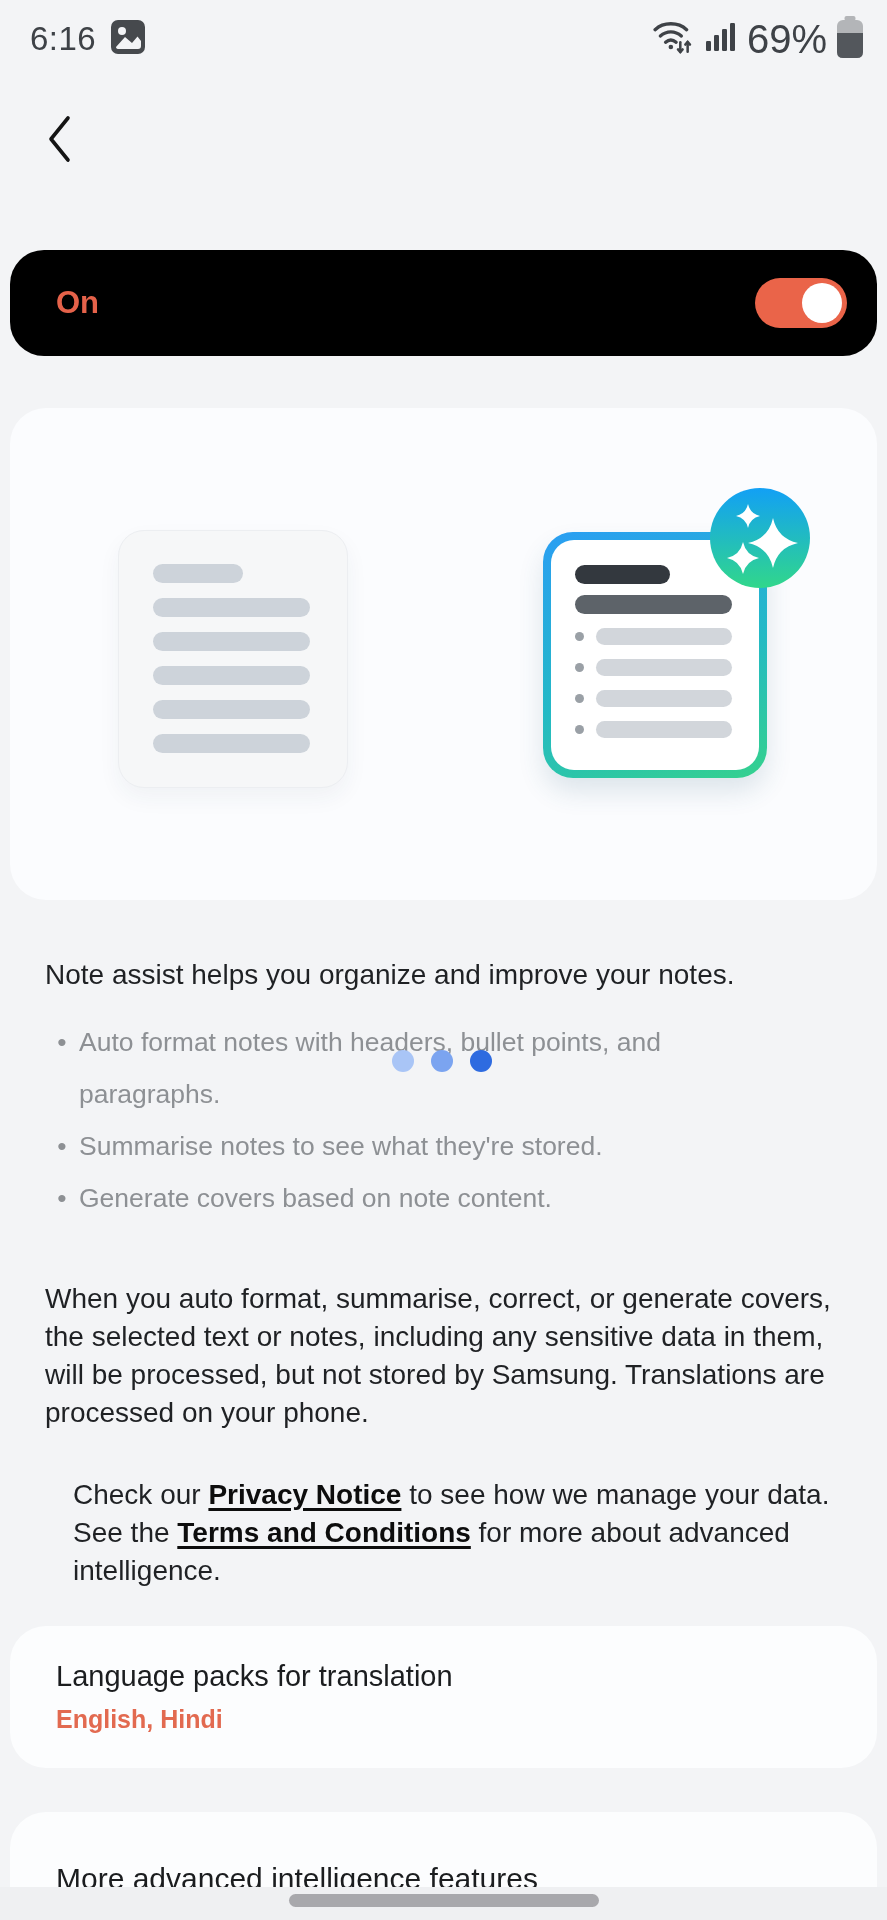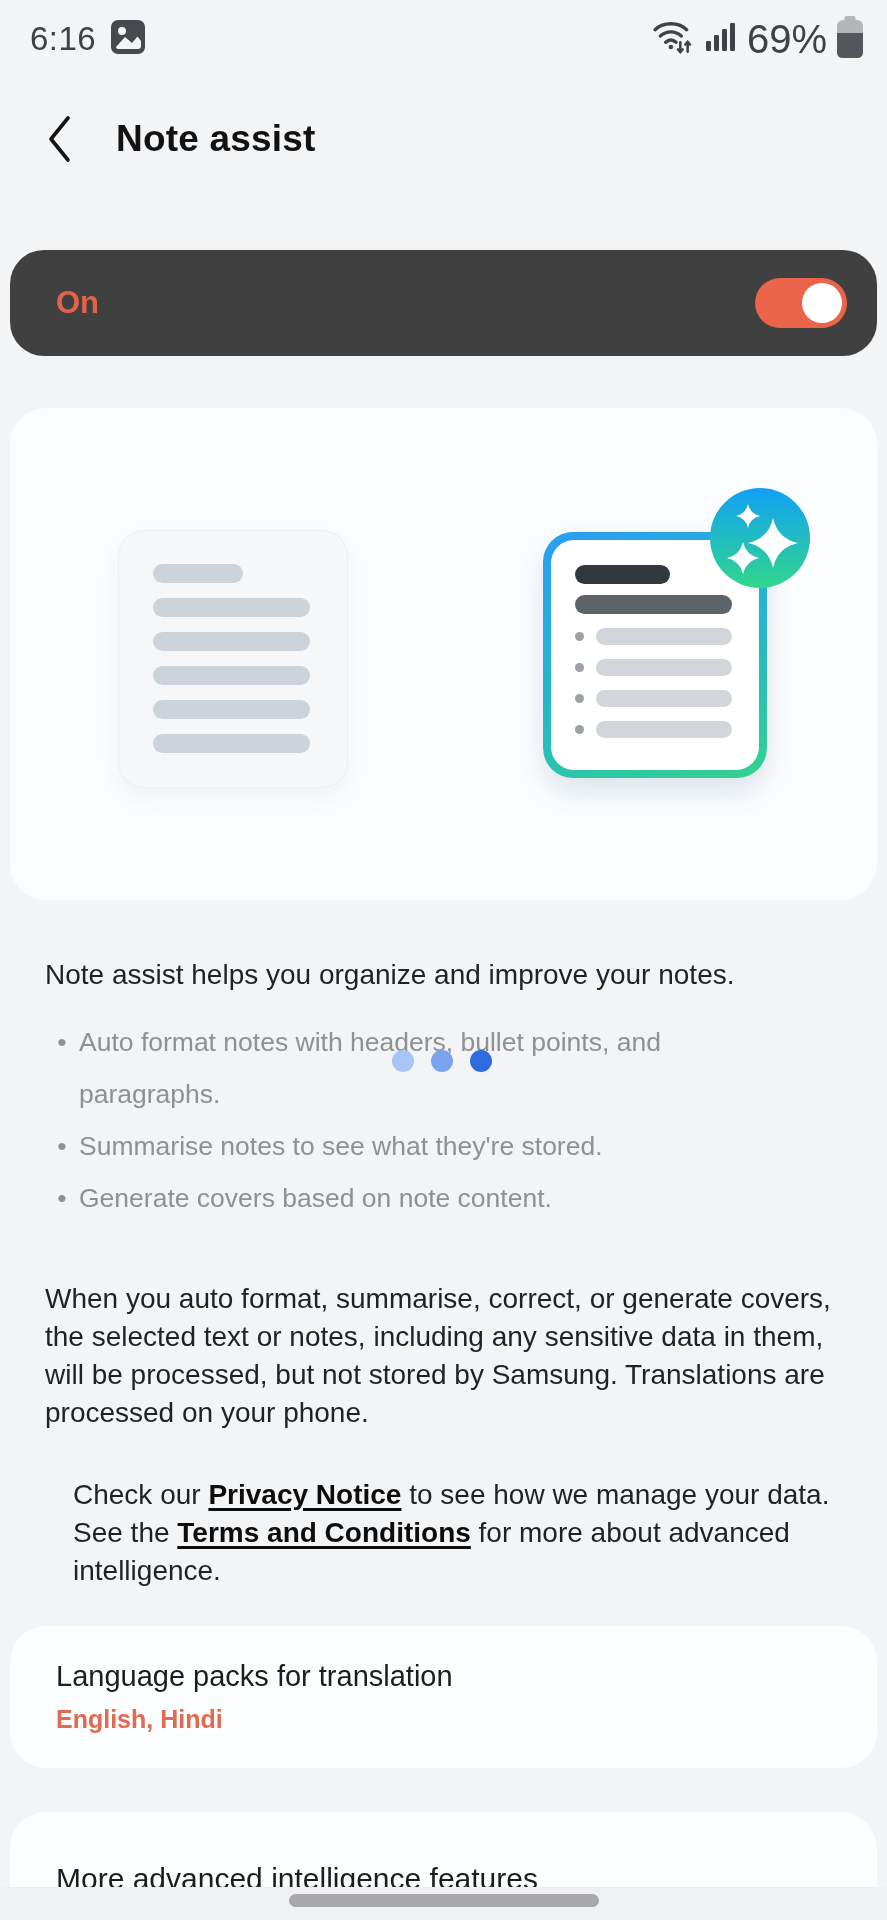--- a/index.html
+++ b/index.html
@@ -18,21 +18,21 @@
   .status-right { display:flex; align-items:center; gap:10px; }
   .status-pct { font-size:40px; color:#3e4247; }
 
   
   .app-header { margin-top:26px; height:82px; display:flex; align-items:center; padding-left:44px; }
   .back-btn { width:40px; height:60px; display:flex; align-items:center; }
   .header-title { font-size:37px; font-weight:700; color:#121212; margin-left:32px; letter-spacing:.2px; }
 
   
   .switch-card {
-    margin:70px 10px 0; height:106px; background:#404040; border-radius:34px;
+    margin:70px 10px 0; height:106px; background:#000000; border-radius:34px;
     display:flex; align-items:center; justify-content:space-between; padding:0 30px 0 46px;
   }
   .on-label { font-size:31px; font-weight:700; color:#e5624a; }
   .toggle { width:92px; height:50px; border-radius:25px; background:#ea6449; position:relative; }
   .toggle-knob { position:absolute; top:5px; right:5px; width:40px; height:40px; border-radius:50%; background:#ffffff; }
 
   
   .hero-card { margin:52px 10px 0; height:492px; background:#fbfcfe; border-radius:36px; position:relative; }
   .doc-left {
     position:absolute; left:108px; top:122px; width:230px; height:258px;
@@ -135,21 +135,20 @@
     </span>
   </div>
 </div>
 
 <div class="app-header">
   <span class="back-btn">
     <svg width="30" height="52" viewBox="0 0 30 52" fill="none">
       <path d="M24 5 L7 26 L24 47" stroke="#141414" stroke-width="3.6" stroke-linecap="round" stroke-linejoin="round"></path>
     </svg>
   </span>
-  <span class="header-title">Note assist</span>
 </div>
 
 <div class="switch-card">
   <span class="on-label">On</span>
   <span class="toggle">
     <span class="toggle-knob"></span>
   </span>
 </div>
 
 <div class="hero-card">

